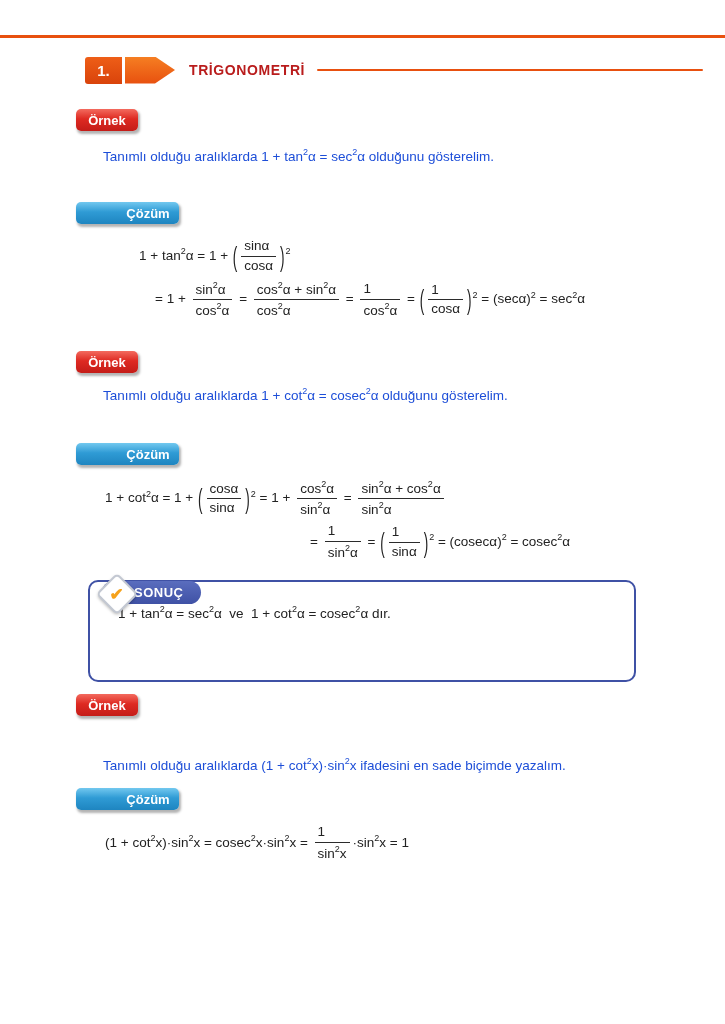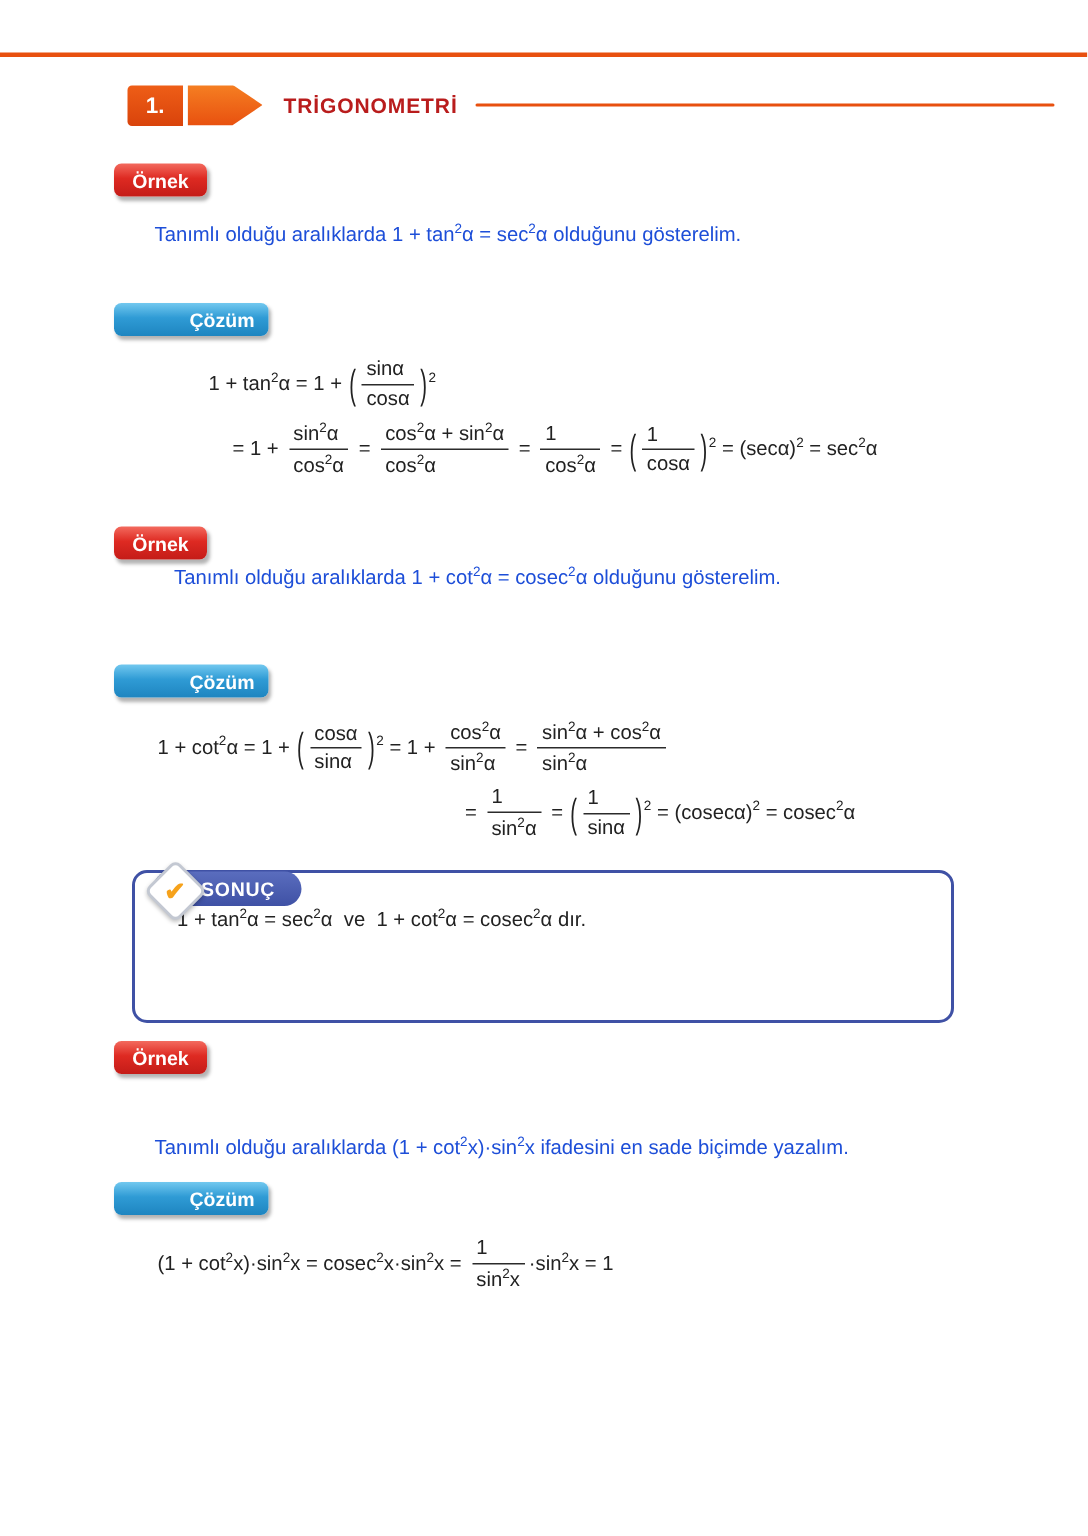--- a/index.html
+++ b/index.html
@@ -43,21 +43,21 @@
   .problem { position:absolute; left:103px; font-size:13.5px; color:#1d4ed8; margin:0; white-space:nowrap; }
   .math { position:absolute; font-size:13.5px; color:#222; white-space:nowrap; }
   sup { font-size:9px; }
   .frac { display:inline-block; vertical-align:middle; margin:0 3px; line-height:1.25; }
   .fnum { display:block; border-bottom:1px solid #2b2b2b; padding:0 3px 1px; }
   .fden { display:block; padding:1px 3px 0; }
   .bp { display:inline-block; transform:scaleY(2.0); vertical-align:middle; margin:0 1px; font-weight:400; }
 
   #ornek1 { top:109px; }  #p1 { top:147px; }  #cozum1 { top:202px; }
   #m1a { top:238px; left:119px;margin-left:20px; }  #m1b { top:280px; left:155px; }
-  #ornek2 { top:351px; }  #p2 { top:376px;margin-left:13px; }  #cozum2 { top:443px; }
+  #ornek2 { top:351px; }  #p2 { top:386px; }  #cozum2 { top:443px; }
   #m2a { top:479px; left:105px; }  #m2b { top:523px; left:310px; }
   #ornek3 { top:694px; }  #p3 { top:756px; }  #cozum3 { top:788px; }
   #m3a { top:824px; left:105px; }
 
   
   .result-wrap { position:absolute; top:580px; left:88px; width:548px; }
   .result-box {
     min-height:62px; border:2px solid #3F51A5; border-radius:10px;
     padding:22px 20px 14px 28px; background:#fff;
   }

